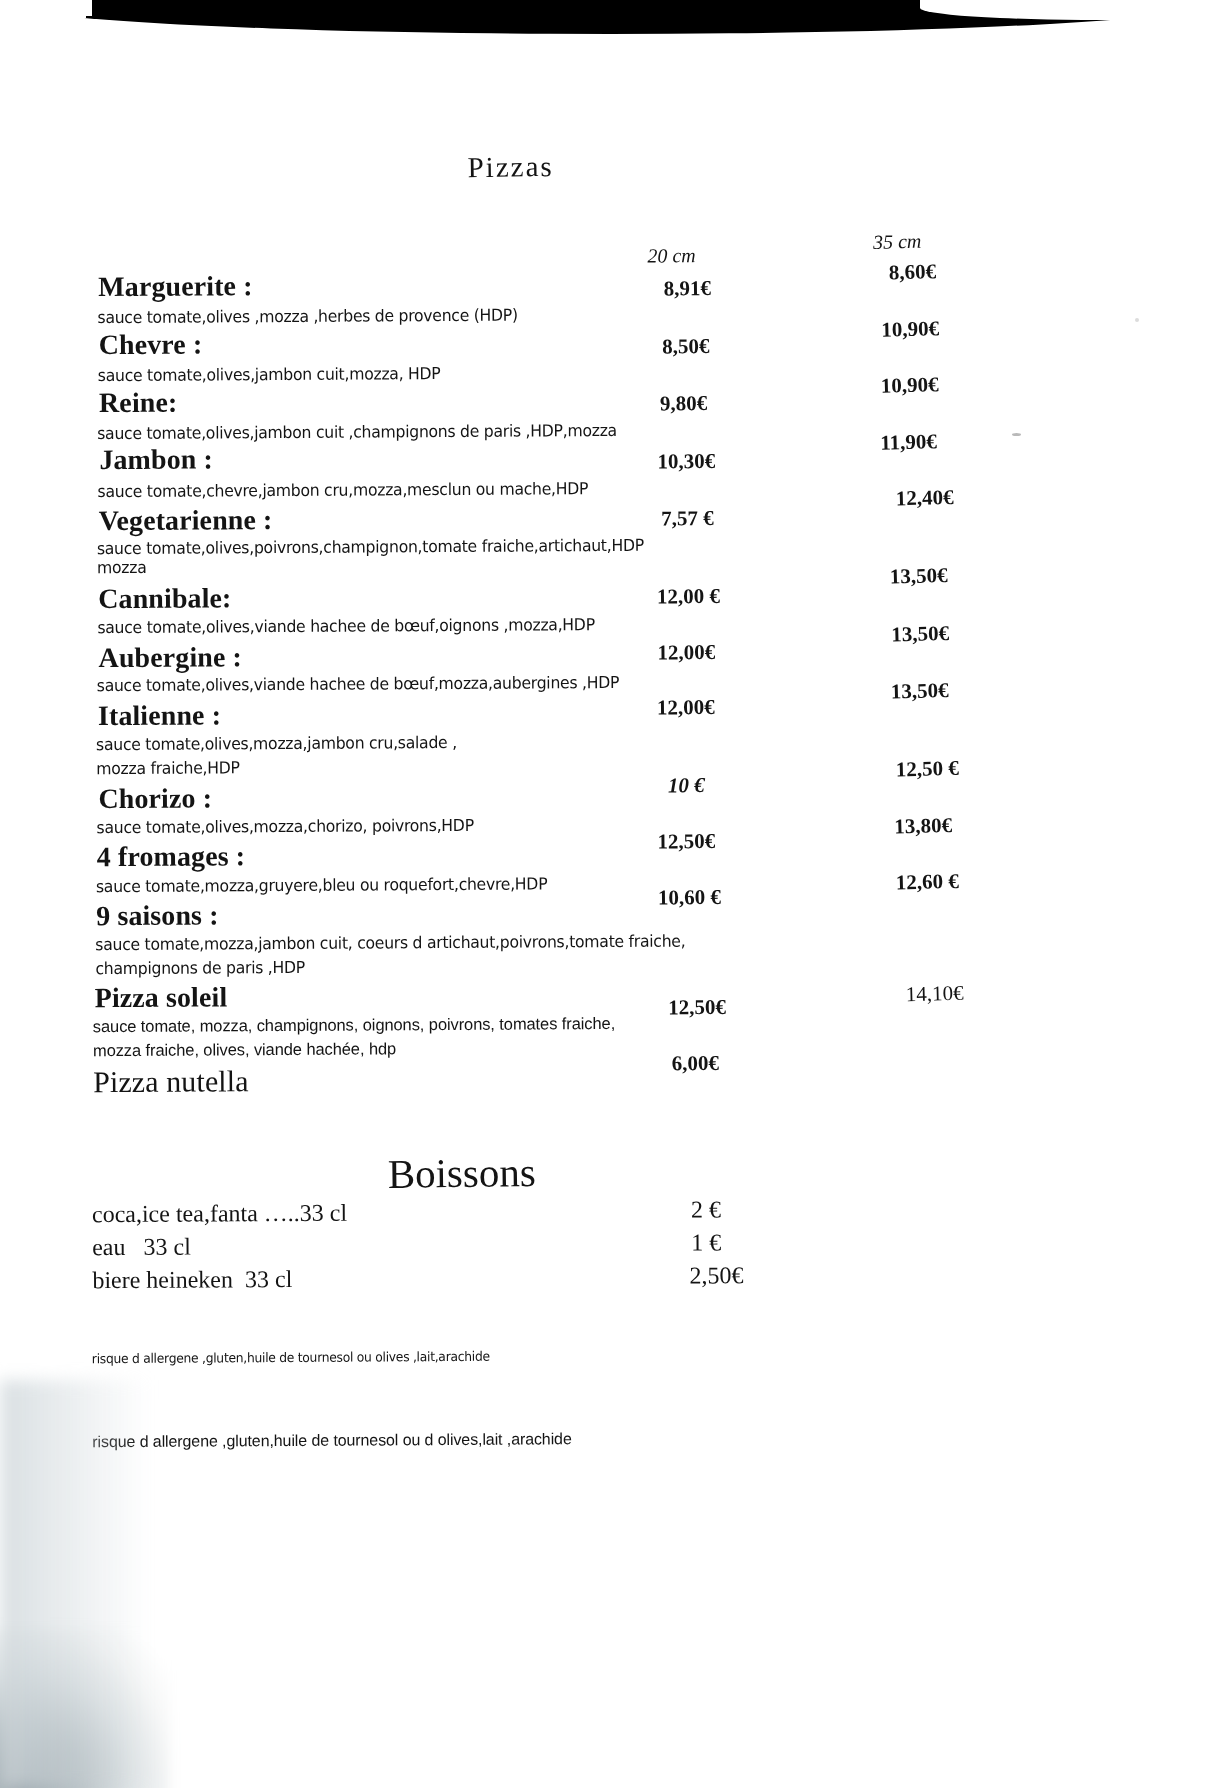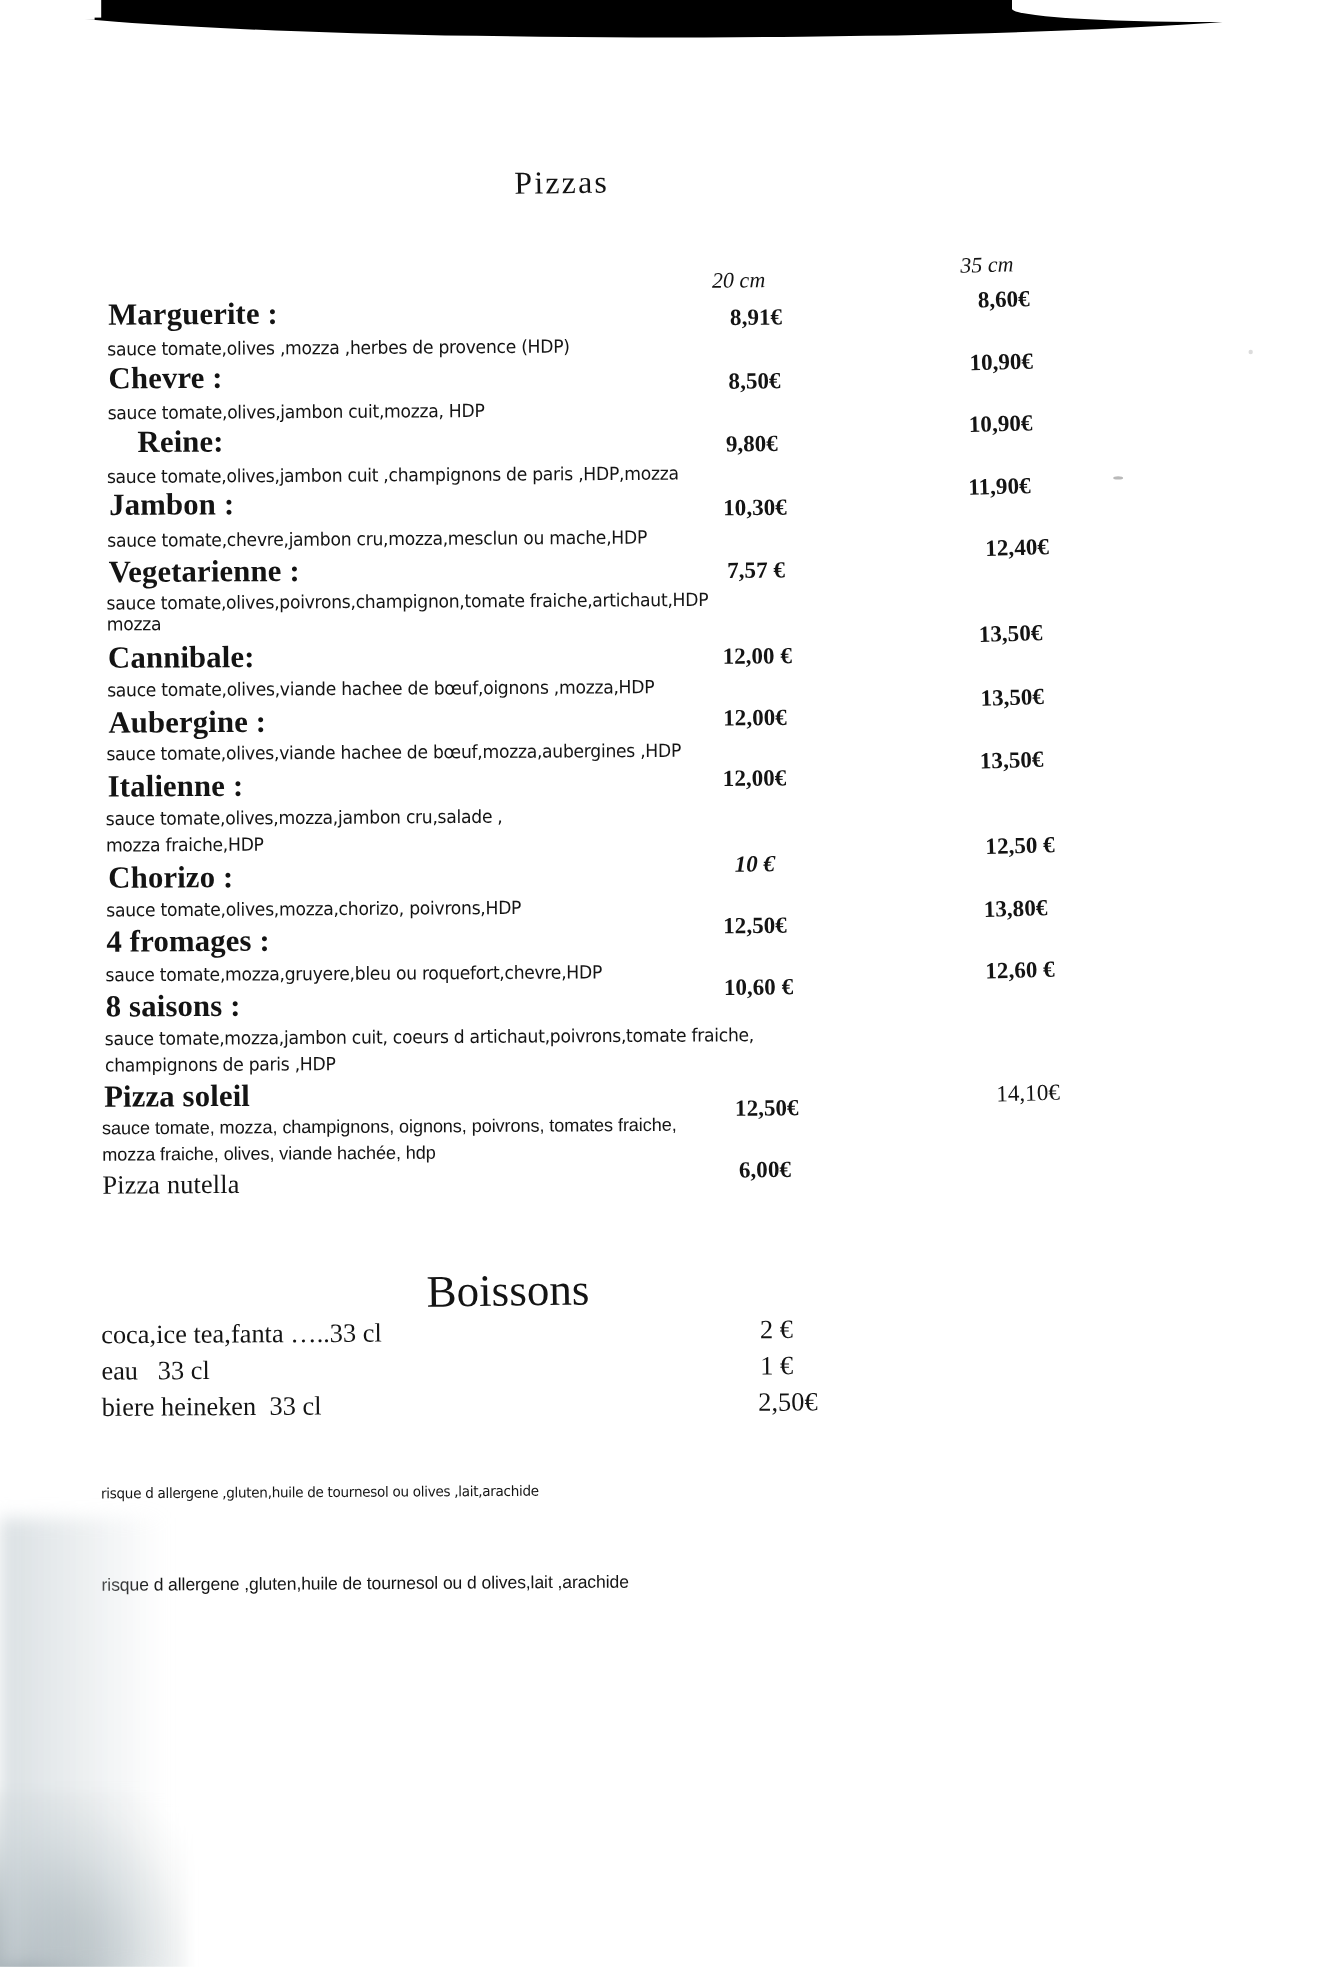--- a/index.html
+++ b/index.html
@@ -97,21 +97,21 @@
   <div id="names">
 
     <div class="t title-pizzas" style="left:472px;top:150px;">Pizzas</div>
 
     <div class="t pizza-name" style="left:102px;top:268px;">Marguerite :</div>
     <div class="t desc" style="left:101px;top:305px;">sauce tomate,olives ,mozza ,herbes de provence (HDP)</div>
 
     <div class="t pizza-name" style="left:102px;top:326px;">Chevre :</div>
     <div class="t desc" style="left:101px;top:363px;">sauce tomate,olives,jambon cuit,mozza, HDP</div>
 
-    <div class="t pizza-name" style="left:102px;top:384px;margin-left:26px;">Reine:</div>
+    <div class="t pizza-name" style="left:102px;top:384px;">Reine:</div>
     <div class="t desc" style="left:100px;top:421px;">sauce tomate,olives,jambon cuit ,champignons de paris ,HDP,mozza</div>
 
     <div class="t pizza-name" style="left:102px;top:441px;">Jambon :</div>
     <div class="t desc" style="left:100px;top:479px;">sauce tomate,chevre,jambon cru,mozza,mesclun ou mache,HDP</div>
 
     <div class="t pizza-name" style="left:101px;top:502px;">Vegetarienne :</div>
     <div class="t desc" style="left:99px;top:536px;">sauce tomate,olives,poivrons,champignon,tomate fraiche,artichaut,HDP</div>
     <div class="t desc" style="left:99px;top:555px;">mozza</div>
 
     <div class="t pizza-name" style="left:100px;top:580px;">Cannibale:</div>
@@ -123,29 +123,29 @@
     <div class="t pizza-name" style="left:99px;top:697px;">Italienne :</div>
     <div class="t desc" style="left:97px;top:732px;">sauce tomate,olives,mozza,jambon cru,salade ,</div>
     <div class="t desc" style="left:97px;top:756px;">mozza fraiche,HDP</div>
 
     <div class="t pizza-name" style="left:99px;top:780px;">Chorizo :</div>
     <div class="t desc" style="left:97px;top:815px;">sauce tomate,olives,mozza,chorizo, poivrons,HDP</div>
 
     <div class="t pizza-name" style="left:97px;top:838px;">4 fromages :</div>
     <div class="t desc" style="left:96px;top:874px;">sauce tomate,mozza,gruyere,bleu ou roquefort,chevre,HDP</div>
 
-    <div class="t pizza-name" style="left:96px;top:897px;">8 saisons :</div>
+    <div class="t pizza-name" style="left:96px;top:897px;">9 saisons :</div>
     <div class="t desc" style="left:95px;top:932px;">sauce tomate,mozza,jambon cuit, coeurs d artichaut,poivrons,tomate fraiche,</div>
     <div class="t desc" style="left:95px;top:956px;">champignons de paris ,HDP</div>
 
     <div class="t pizza-name" style="left:94px;top:979px;">Pizza soleil</div>
     <div class="t desc wide" style="left:92px;top:1014px;">sauce tomate, mozza, champignons, oignons, poivrons, tomates fraiche,</div>
     <div class="t desc wide" style="left:92px;top:1038px;">mozza fraiche, olives, viande hachée, hdp</div>
 
-    <div class="t pizza-name thin" style="left:92px;top:1062px;font-size:24px;">Pizza nutella</div>
+    <div class="t pizza-name thin" style="left:92px;top:1062px;font-size:30px;">Pizza nutella</div>
 
     <div class="t title-boissons" style="left:386px;top:1148px;">Boissons</div>
 
     <div class="t drink-name" style="left:90px;top:1198px;">coca,ice tea,fanta …..33 cl</div>
     <div class="t drink-name" style="left:90px;top:1231px;">eau   33 cl</div>
     <div class="t drink-name" style="left:90px;top:1264px;">biere heineken  33 cl</div>
 
     <div class="t drink-price" style="left:689px;top:1197px;">2 €</div>
     <div class="t drink-price" style="left:689px;top:1230px;">1 €</div>
     <div class="t drink-price" style="left:687px;top:1263px;">2,50€</div>

